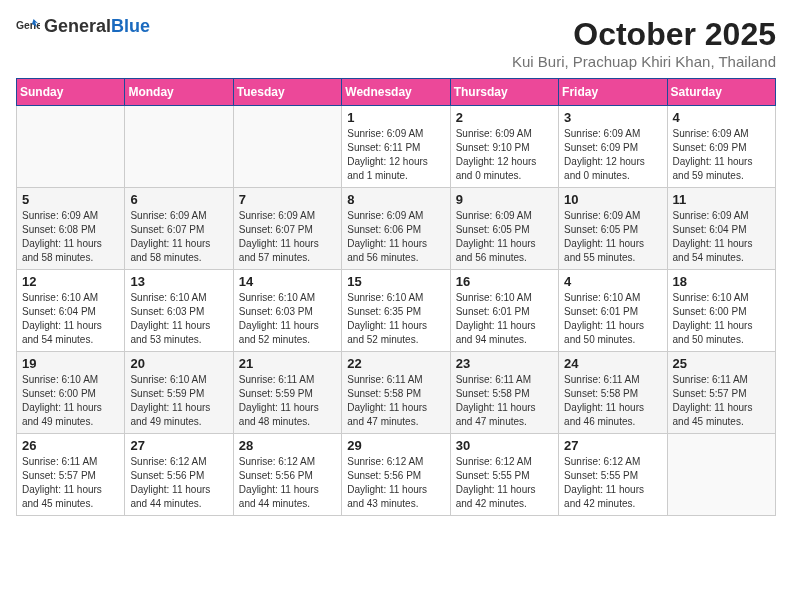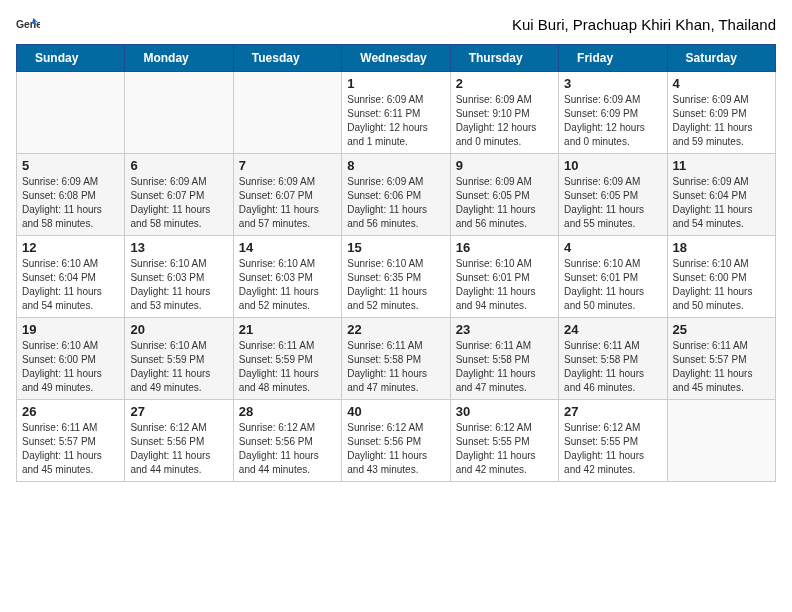--- a/index.html
+++ b/index.html
@@ -28,32 +28,32 @@
     .title-area {
       text-align: right;
     }
     .main-title {
       font-size: 32px;
       font-weight: bold;
       color: #222;
     }
     .subtitle {
       font-size: 15px;
-      color: #000000;
+      color: #737373;
     }
     table {
       width: 100%;
       border-collapse: collapse;
       font-size: 11px;
     }
     .day-header {
-      background-color: #0369a1;
+      background-color: #ec4899;
       color: #fff;
       text-align: left;
-      padding: 6px 18px;
+      padding: 6px 3px;
       font-size: 12px;
       font-weight: bold;
       border: 1px solid #1e4a9a;
     }
     .cal-cell {
       vertical-align: top;
       padding: 4px 5px;
       border: 1px solid #ccc;
       min-height: 80px;
       width: 108px;
@@ -85,22 +85,26 @@
   </style>
 </head>
 <body>
 
 <div class="header-area">
   <div class="logo">
     <svg class="logo-icon" viewBox="0 0 30 24">
       <text x="0" y="14" font-size="13" font-weight="bold" fill="#333">General</text>
       <path d="M22 2 L28 8 L24 6 L26 12 L20 8 Z" fill="#1a6abf"></path>
     </svg>
+    <div>
+      <span style="font-size:18px;font-weight:bold;color:#333;">General</span><span style="font-size:18px;font-weight:bold;color:#1a6abf;">Blue</span>
+    </div>
   </div>
   <div class="title-area">
+    <div class="main-title">October 2025</div>
     <div class="subtitle">Kui Buri, Prachuap Khiri Khan, Thailand</div>
   </div>
 </div>
 
 <table>
   <thead>
     <tr>
     <th class="day-header">Sunday</th>
         <th class="day-header">Monday</th>
         <th class="day-header">Tuesday</th>
@@ -229,21 +233,21 @@
         </td>
         <td class="cal-cell">
           <div class="date-num">27</div>
           <div class="cell-detail"><span>Sunrise: 6:12 AM</span><br><span>Sunset: 5:56 PM</span><br><span>Daylight: 11 hours and 44 minutes.</span></div>
         </td>
         <td class="cal-cell">
           <div class="date-num">28</div>
           <div class="cell-detail"><span>Sunrise: 6:12 AM</span><br><span>Sunset: 5:56 PM</span><br><span>Daylight: 11 hours and 44 minutes.</span></div>
         </td>
         <td class="cal-cell">
-          <div class="date-num">40</div>
+          <div class="date-num">29</div>
           <div class="cell-detail"><span>Sunrise: 6:12 AM</span><br><span>Sunset: 5:56 PM</span><br><span>Daylight: 11 hours and 43 minutes.</span></div>
         </td>
         <td class="cal-cell">
           <div class="date-num">30</div>
           <div class="cell-detail"><span>Sunrise: 6:12 AM</span><br><span>Sunset: 5:55 PM</span><br><span>Daylight: 11 hours and 42 minutes.</span></div>
         </td>
         <td class="cal-cell">
           <div class="date-num">27</div>
           <div class="cell-detail"><span>Sunrise: 6:12 AM</span><br><span>Sunset: 5:55 PM</span><br><span>Daylight: 11 hours and 42 minutes.</span></div>
         </td>

